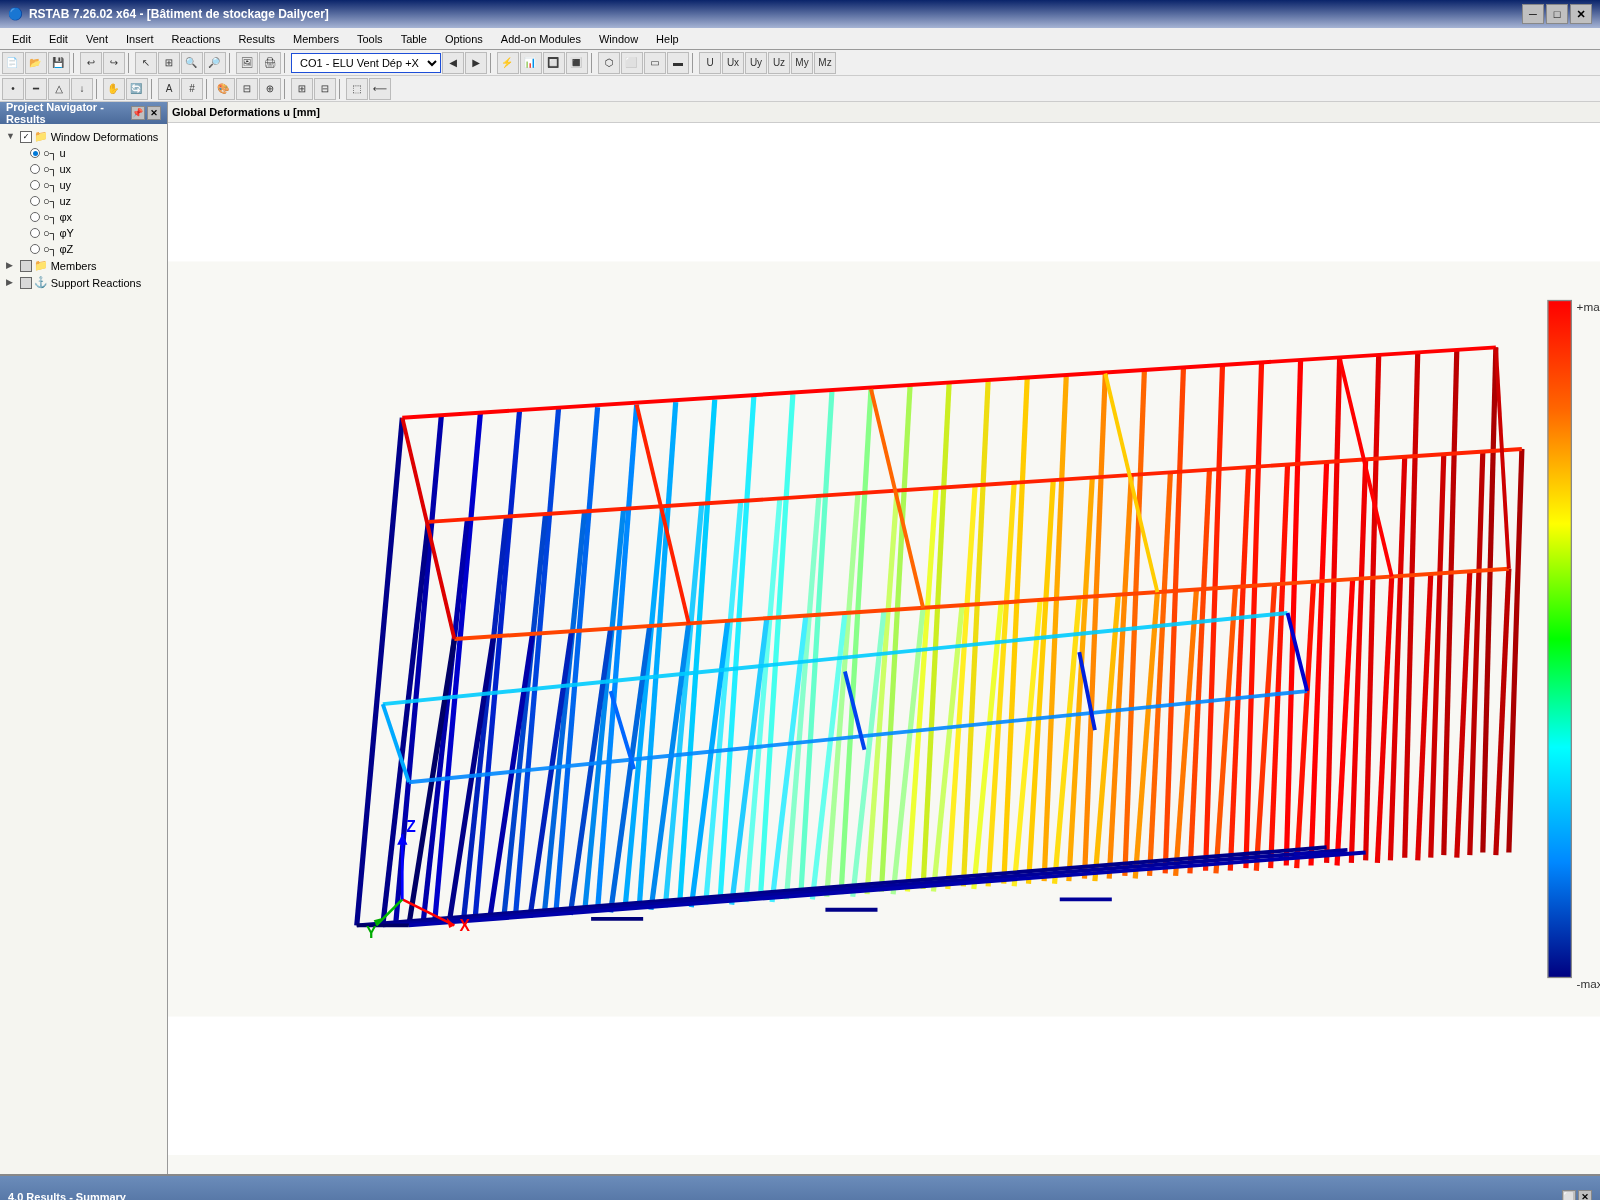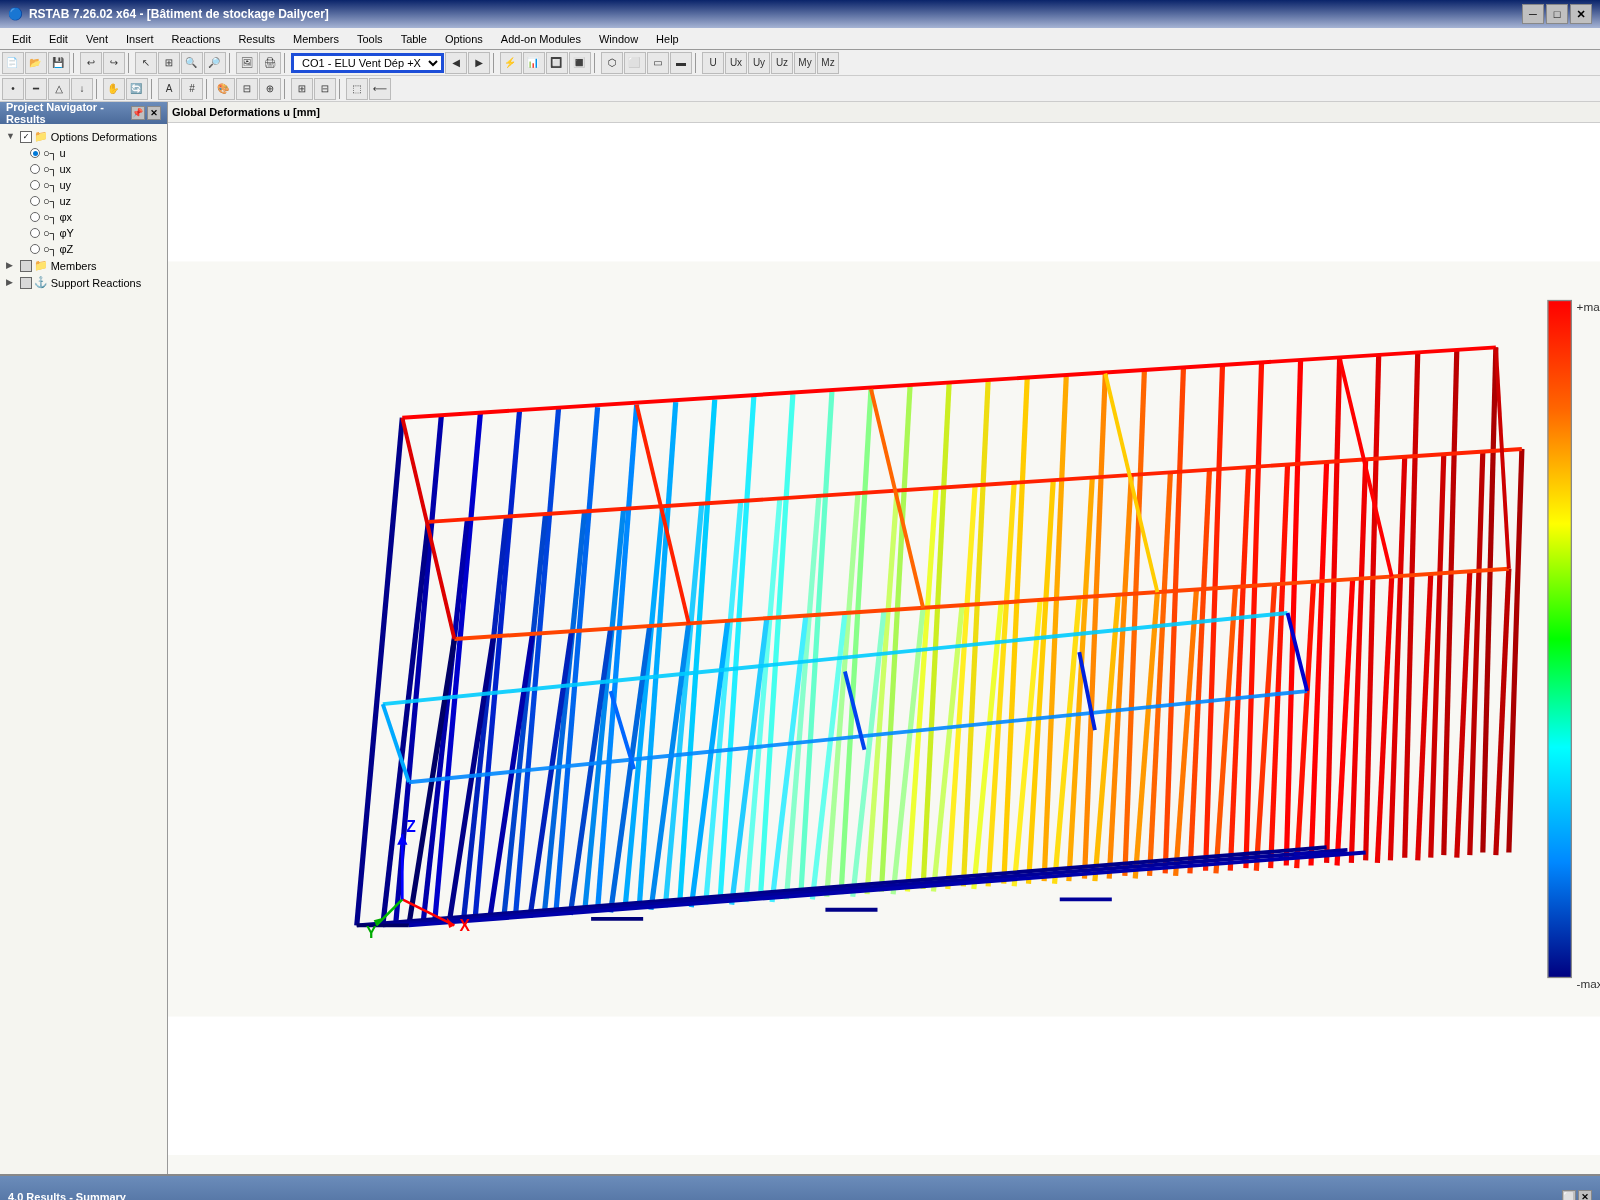--- a/index.html
+++ b/index.html
@@ -57,21 +57,21 @@
       overflow: hidden;
     }
     .tb-btn {
       width: 22px; height: 22px; background: #e8e8e8;
       border: 1px solid #bbb; display: flex; align-items: center;
       justify-content: center; font-size: 10px; cursor: pointer;
       color: #333;
     }
     .tb-sep { width: 4px; height: 20px; border-left: 1px solid #999; margin: 0 2px; }
     .tb-combo {
-      height: 20px; font-size: 11px; border: 3px solid #1d4ed8;
+      height: 20px; font-size: 11px; border: 1px solid #1d4ed8;
       background: white; padding: 0 4px; min-width: 150px;
     }
 
     
     #main-layout {
       display: flex;
       height: calc(1200px - 28px - 22px - 52px - 26px);
     }
 
     
@@ -271,21 +271,21 @@
         <div class="panel-close-btn">📌</div>
         <div class="panel-close-btn">✕</div>
       </div>
     </div>
     <div id="tree-area">
 
       <div class="tree-item">
         <span class="tree-expander">▼</span>
         <span class="tree-checkbox">✓</span>
         <span class="tree-icon">📁</span>
-        <span>Options Deformations</span>
+        <span>Window Deformations</span>
       </div>
 
       <div class="tree-item" style="padding-left:28px;">
         <span class="radio-dot active"></span>
         <span style="font-size:11px;margin-right:2px;">○┐</span>
         <span>u</span>
       </div>
 
       <div class="tree-item" style="padding-left:28px;">
         <span class="radio-dot"></span>

